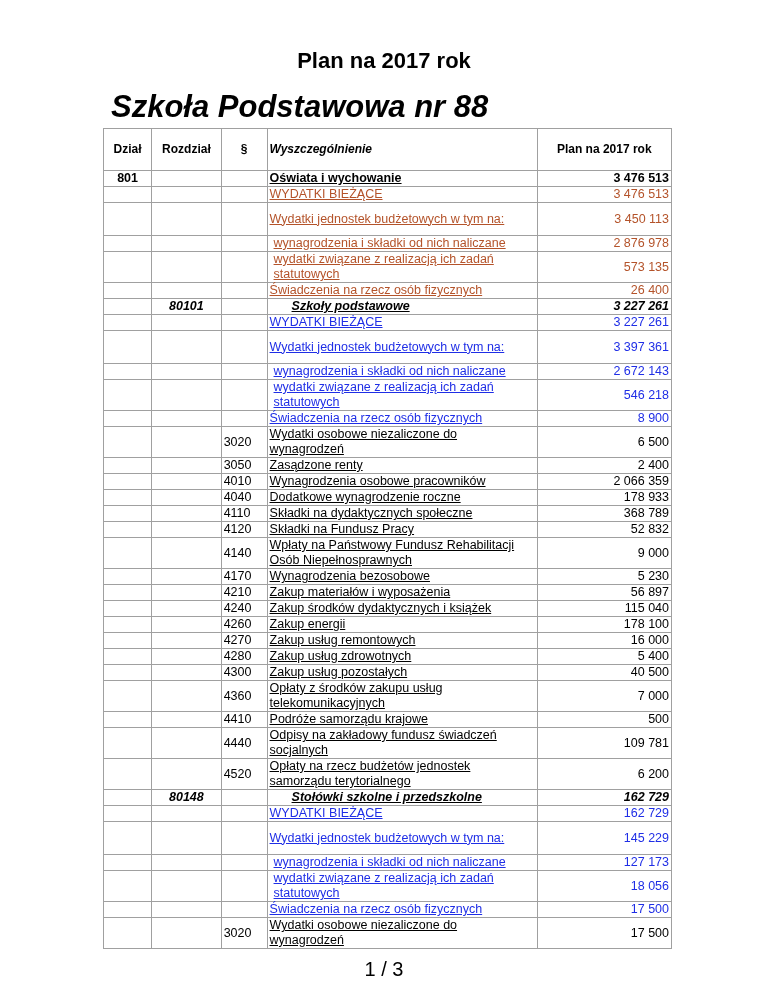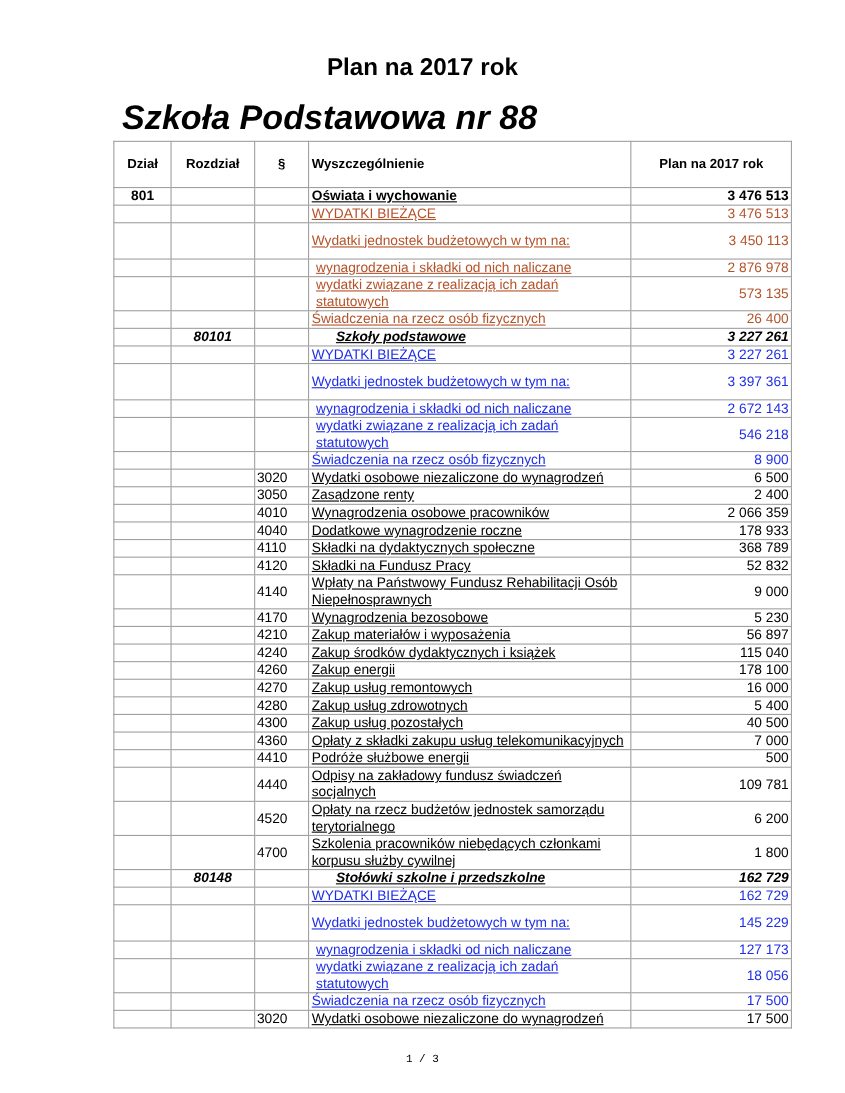--- a/index.html
+++ b/index.html
@@ -2,43 +2,43 @@
 <html><head>
 <meta charset="utf-8">
 <style>
   html, body { margin: 0; padding: 0; background: #ffffff; }
   body { width: 768px; height: 994px; position: relative; overflow: hidden;
          font-family: "Liberation Sans", sans-serif; color: #000; }
   .doc-title { position: absolute; top: 48px; left: 0; width: 768px; text-align: center;
                font-size: 22px; font-weight: bold; }
   .school-title { position: absolute; top: 89px; left: 111px; font-size: 31px;
                   font-weight: bold; font-style: italic; }
-  table.plan { position: absolute; top: 128px; left: 103px; width: 617px;
+  table.plan { position: absolute; top: 128px; left: 103px; width: 569px;
                border-collapse: collapse; font-size: 12.5px; }
   table.plan td, table.plan th { border: 1px solid #a0a0a0; padding: 0 2px; line-height: 15px;
                vertical-align: middle; }
   table.plan th { font-weight: bold; height: 41px; font-size: 12px; }
   th.c-dz, th.c-rz, th.c-par { vertical-align: middle; text-align: center; }
-  th.c-wy { text-align: left; padding-left: 4px; padding-top: 12px; }
+  th.c-wy { text-align: left; padding-left: 4px; padding-top: 12px; font-style: italic; }
   th.c-pl { text-align: center; vertical-align: top; padding-top: 10px; }
   col.w-dz { width: 43px; } col.w-rz { width: 62px; } col.w-par { width: 41px; }
   col.w-wy { width: 241px; } col.w-pl { width: 120px; }
   td.dz { text-align: center; font-weight: bold; }
   td.rz { text-align: center; font-weight: bold; font-style: italic; }
   td.par { padding-right: 5px; }
   td.wy { padding-left: 2px; text-decoration: underline; }
   td.pl { text-align: right; padding-right: 2px; }
   tr.bold td.wy, tr.bold td.pl { font-weight: bold; }
   tr.bolditalic td.wy, tr.bolditalic td.pl { font-weight: bold; font-style: italic; padding-left: 24px; }
   tr.vtall td { height: 32px; margin-top: 40px; }
   .indent { padding-left: 6px !important; }
   .brown { color: #b4532a; }
   .blue { color: #1f2ee6; }
   .page-num { position: absolute; top: 958px; left: 0; width: 768px; text-align: center;
-              font-family: Liberation Mono, monospace; font-size: 10px; }
+              font-family: Liberation Sans, sans-serif; font-size: 20px; }
 </style>
 </head>
 <body>
 
 <div class="doc-title">Plan na 2017 rok</div>
 <div class="school-title">Szkoła Podstawowa nr 88</div>
 
 <table class="plan">
   <colgroup>
     <col class="w-dz">
@@ -236,50 +236,43 @@
         <td class="dz"></td>
         <td class="rz"></td>
         <td class="par">4300</td>
         <td class="wy">Zakup usług pozostałych</td>
         <td class="pl">40 500</td>
       </tr>
       <tr>
         <td class="dz"></td>
         <td class="rz"></td>
         <td class="par">4360</td>
-        <td class="wy">Opłaty z składki zakupu usług telekomunikacyjnych</td>
+        <td class="wy">Opłaty z środków zakupu usług telekomunikacyjnych</td>
         <td class="pl">7 000</td>
       </tr>
       <tr>
         <td class="dz"></td>
         <td class="rz"></td>
         <td class="par">4410</td>
-        <td class="wy">Podróże służbowe energii</td>
+        <td class="wy">Podróże samorządu krajowe</td>
         <td class="pl">500</td>
       </tr>
       <tr>
         <td class="dz"></td>
         <td class="rz"></td>
         <td class="par">4440</td>
         <td class="wy">Odpisy na zakładowy fundusz świadczeń socjalnych</td>
         <td class="pl">109 781</td>
       </tr>
       <tr>
         <td class="dz"></td>
         <td class="rz"></td>
         <td class="par">4520</td>
         <td class="wy">Opłaty na rzecz budżetów jednostek samorządu terytorialnego</td>
         <td class="pl">6 200</td>
-      </tr>
-      <tr>
-        <td class="dz"></td>
-        <td class="rz"></td>
-        <td class="par">4700</td>
-        <td class="wy">Szkolenia pracowników niebędących członkami korpusu służby cywilnej</td>
-        <td class="pl">1 800</td>
       </tr>
       <tr class="bolditalic">
         <td class="dz"></td>
         <td class="rz">80148</td>
         <td class="par"></td>
         <td class="wy">Stołówki szkolne i przedszkolne</td>
         <td class="pl">162 729</td>
       </tr>
       <tr>
         <td class="dz"></td>

